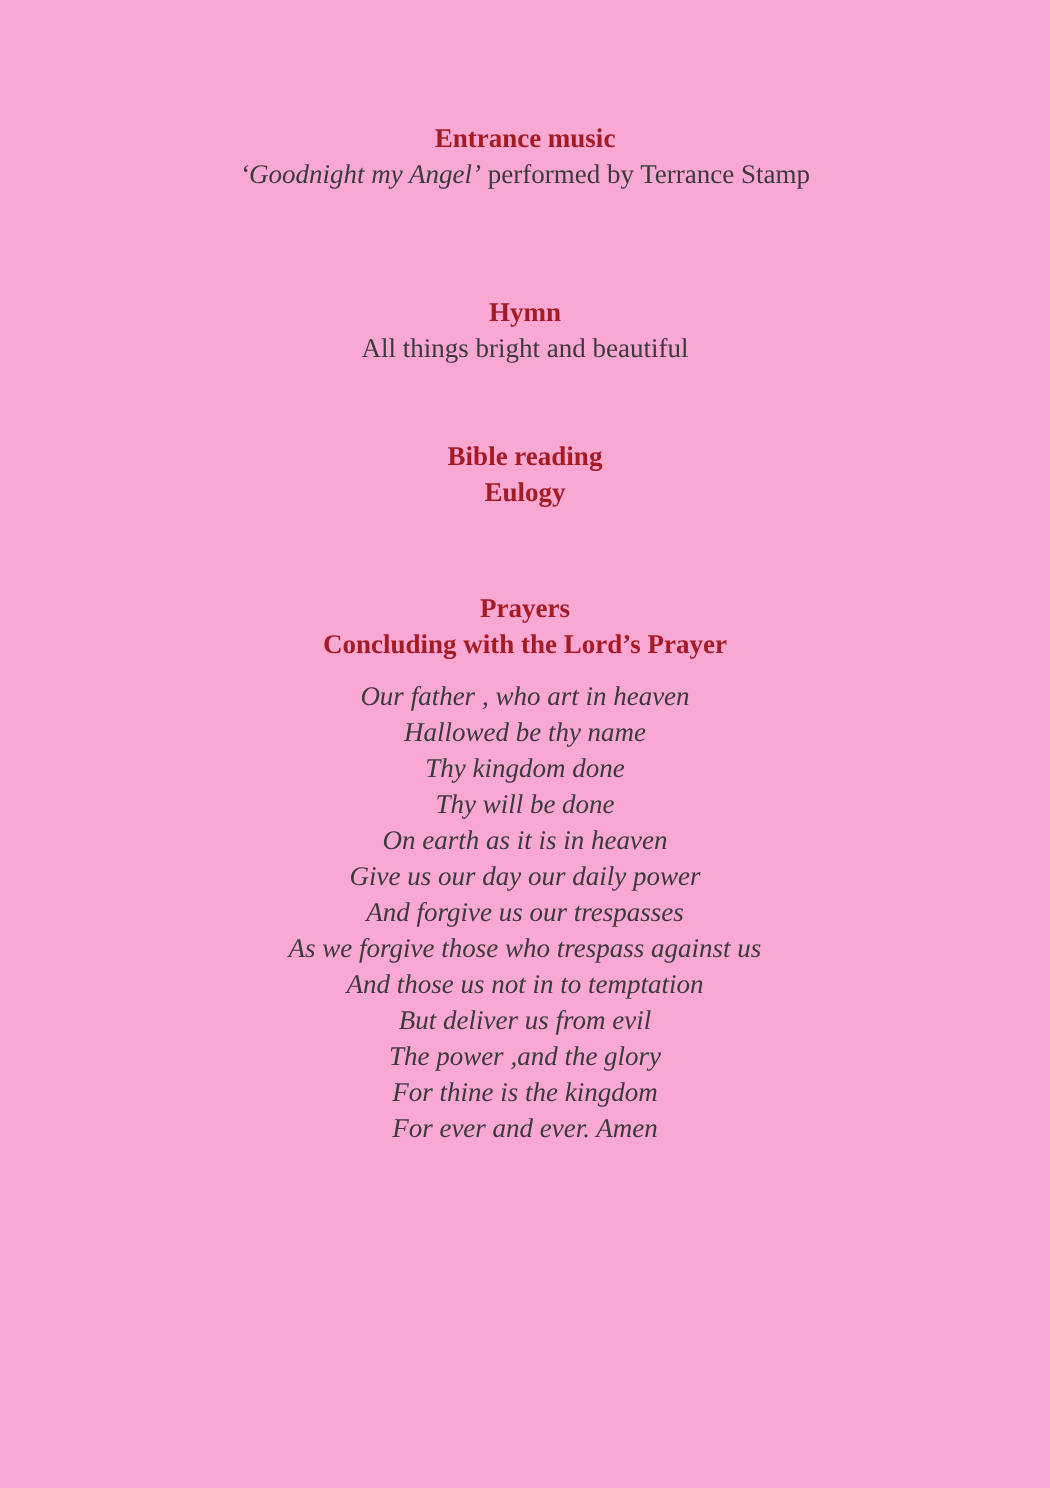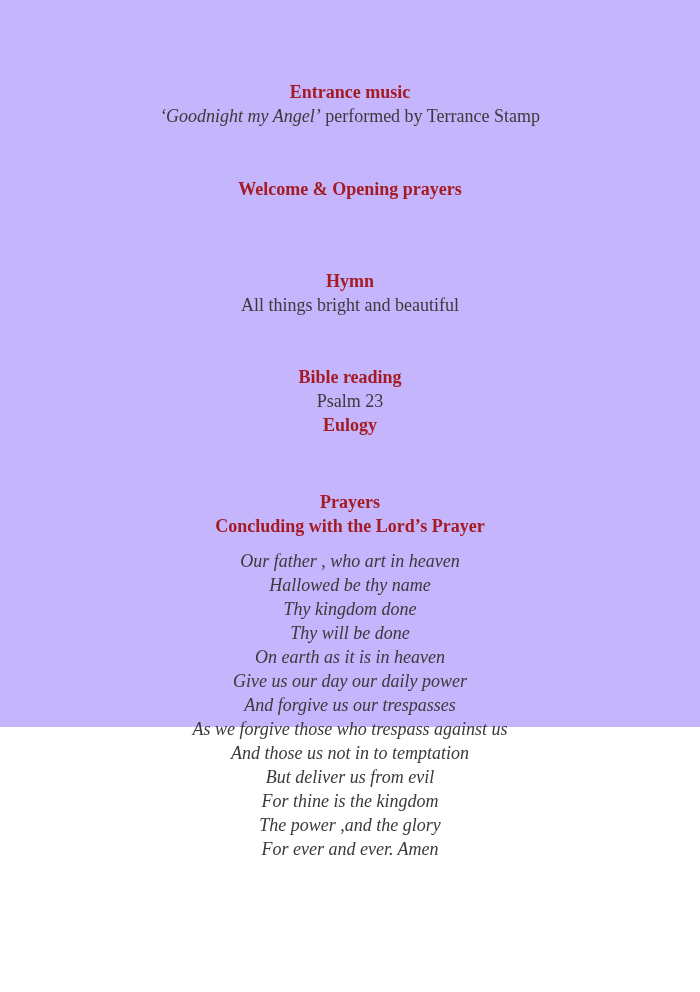--- a/index.html
+++ b/index.html
@@ -8,22 +8,22 @@
     background: #ffffff;
   }
   body {
     font-family: "Liberation Serif", "DejaVu Serif", serif;
     width: 700px;
     height: 992px;
     overflow: hidden;
   }
   .page {
     width: 700px;
-    height: 727px;
-    background: #c4b5fd;
+    height: 992px;
+    background: #f9a8d4;
     text-align: center;
   }
   .section-title {
     color: #a41b23;
     font-weight: 700;
     font-size: 18px;
     line-height: 24px;
   }
   .body-line {
     color: #3a3a3a;
@@ -44,51 +44,47 @@
 </head>
 <body>
 
 <div class="page">
 
   <div class="sec-entrance">
     <div class="section-title">Entrance music</div>
     <div class="body-line"><span class="italic">‘Goodnight my Angel’</span><span> performed by Terrance Stamp</span></div>
   </div>
 
-  <div class="sec-welcome">
-    <div class="section-title">Welcome &amp; Opening prayers</div>
-  </div>
 
   <div class="sec-hymn">
     <div class="section-title">Hymn</div>
     <div class="body-line">All things bright and beautiful</div>
   </div>
 
   <div class="sec-reading">
     <div class="section-title">Bible reading</div>
-    <div class="body-line">Psalm 23</div>
   </div>
 
   <div class="sec-eulogy">
     <div class="section-title">Eulogy</div>
   </div>
 
   <div class="sec-prayers">
     <div class="section-title">Prayers</div>
     <div class="section-title">Concluding with the Lord’s Prayer</div>
     <div class="prayer-body">
       <div class="body-line">Our father , who art in heaven</div>
       <div class="body-line">Hallowed be thy name</div>
       <div class="body-line">Thy kingdom done</div>
       <div class="body-line">Thy will be done</div>
       <div class="body-line">On earth as it is in heaven</div>
       <div class="body-line">Give us our day our daily power</div>
       <div class="body-line">And forgive us our trespasses</div>
       <div class="body-line">As we forgive those who trespass against us</div>
       <div class="body-line">And those us not in to temptation</div>
       <div class="body-line">But deliver us from evil</div>
+      <div class="body-line">The power ,and the glory</div>
       <div class="body-line">For thine is the kingdom</div>
-      <div class="body-line">The power ,and the glory</div>
       <div class="body-line">For ever and ever. Amen</div>
     </div>
   </div>
 
 </div>
 
 </body></html>

